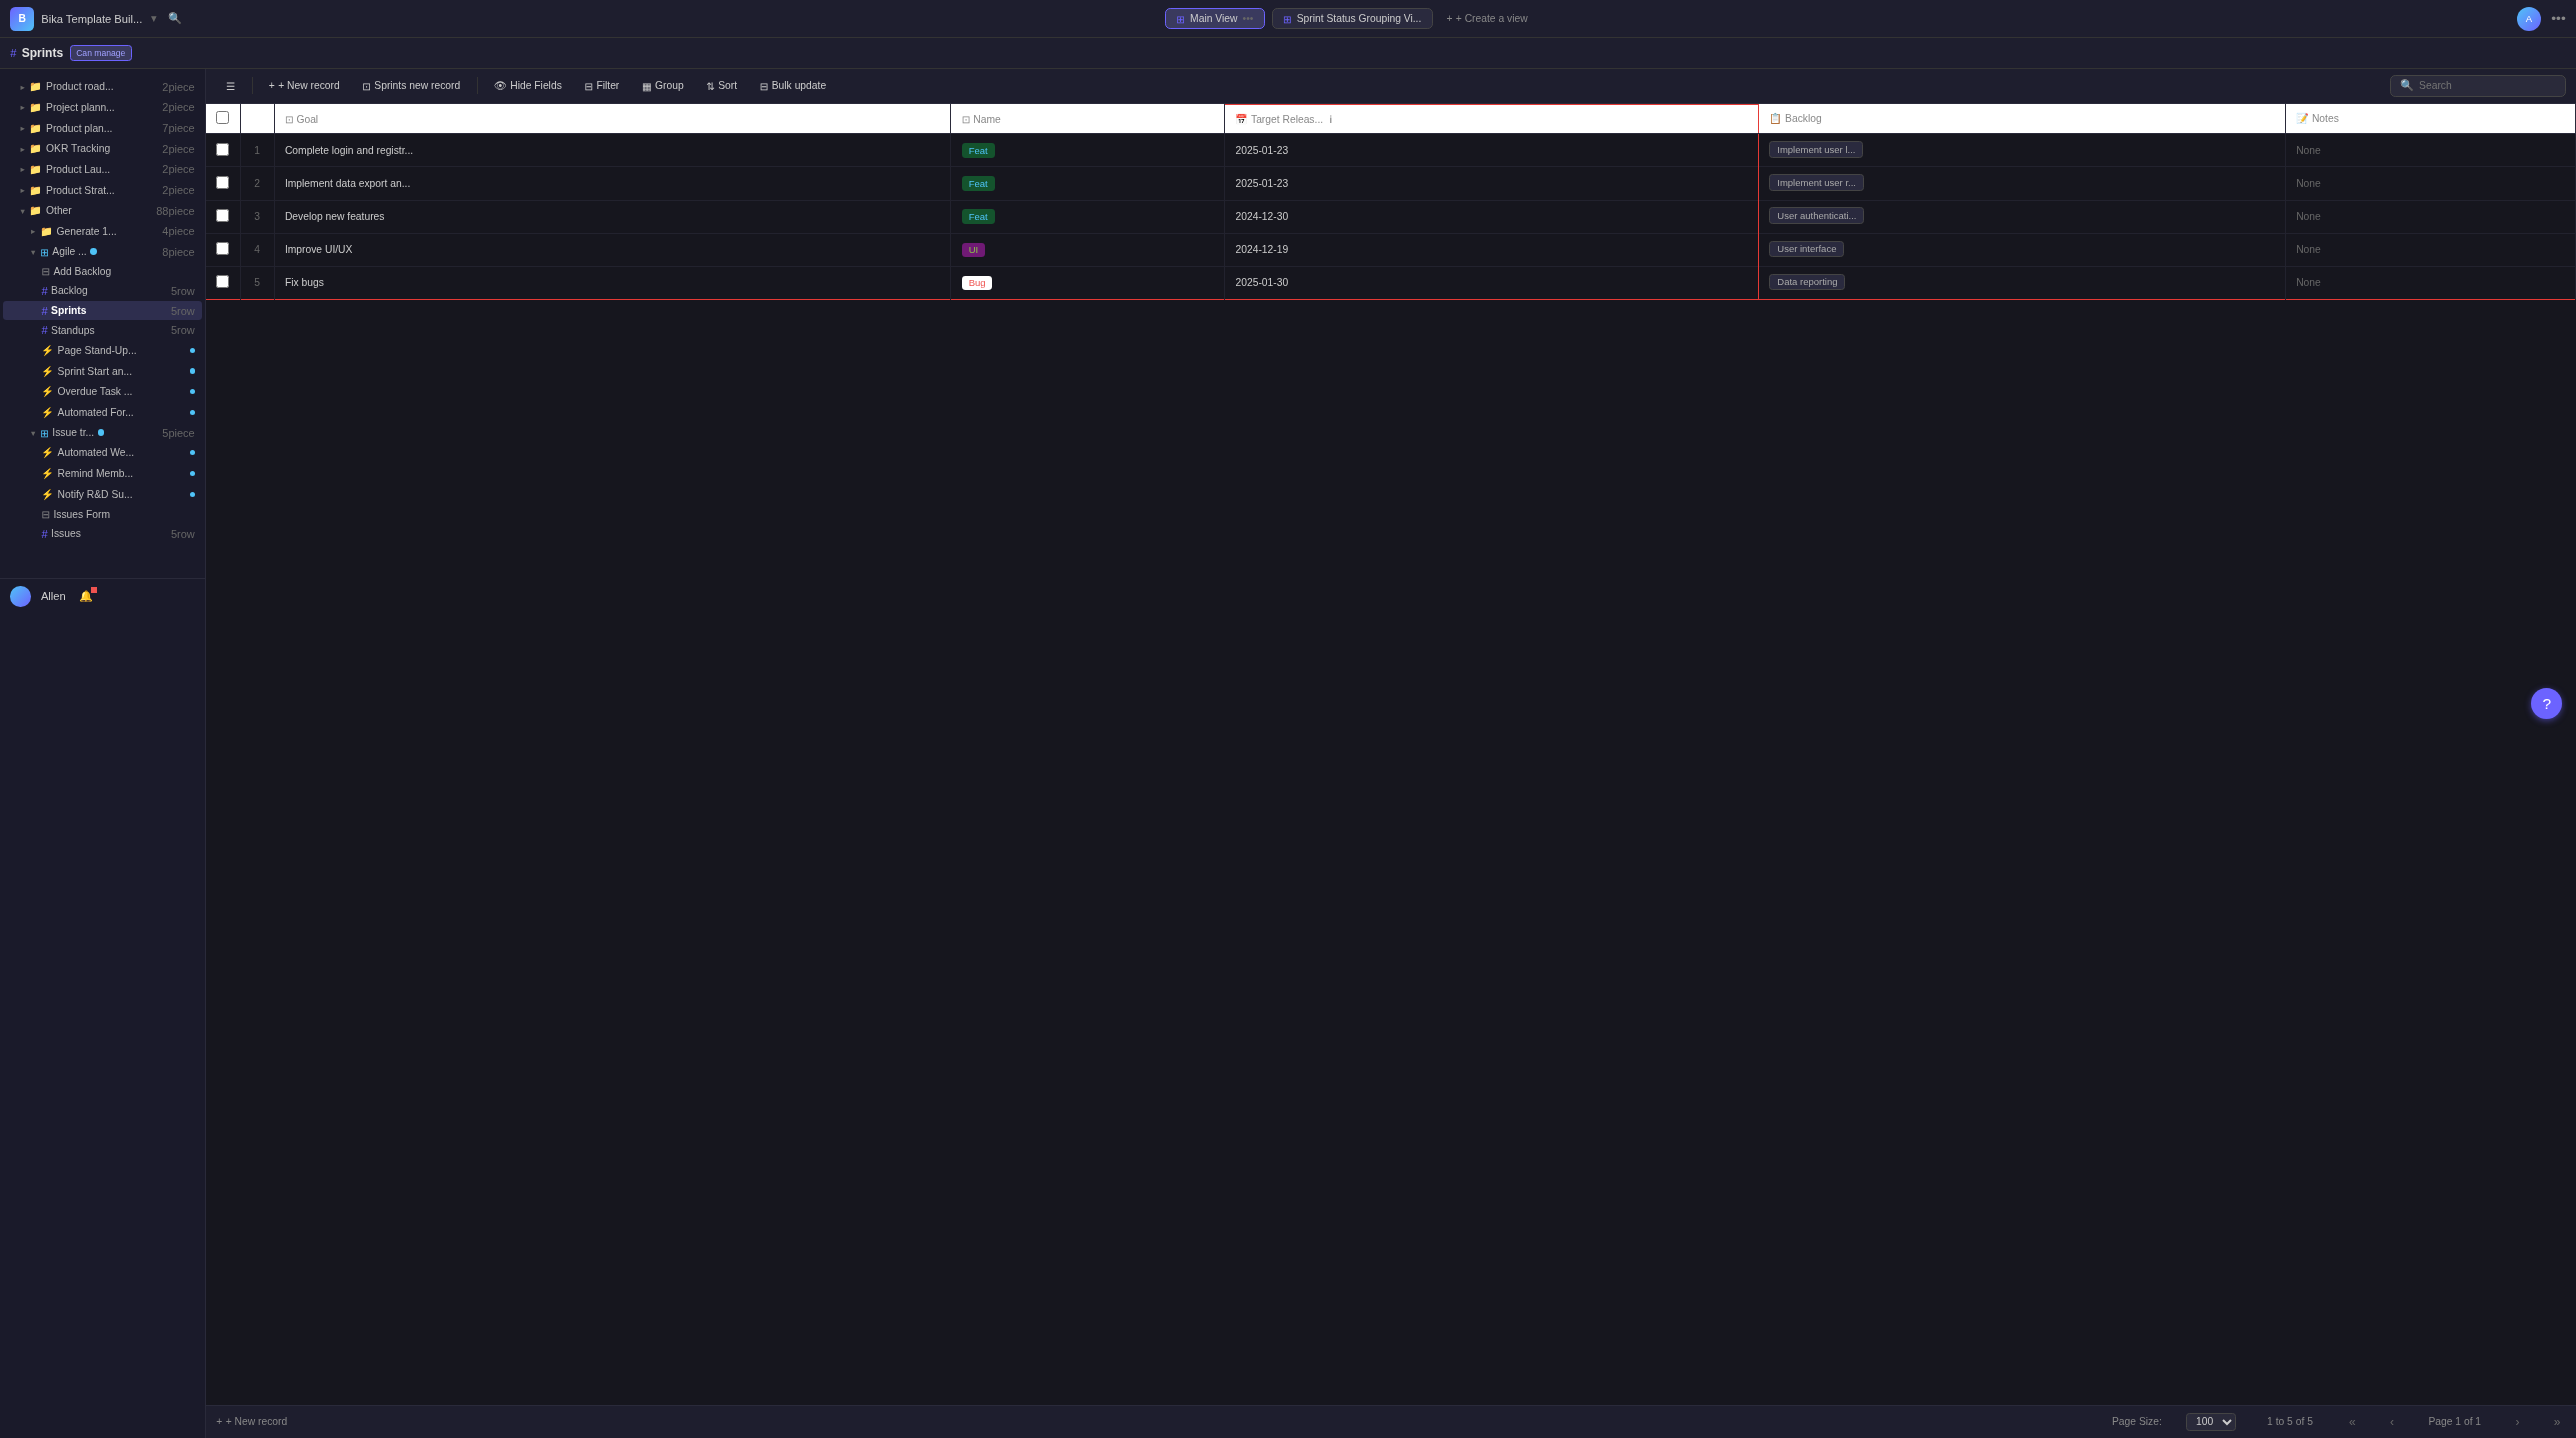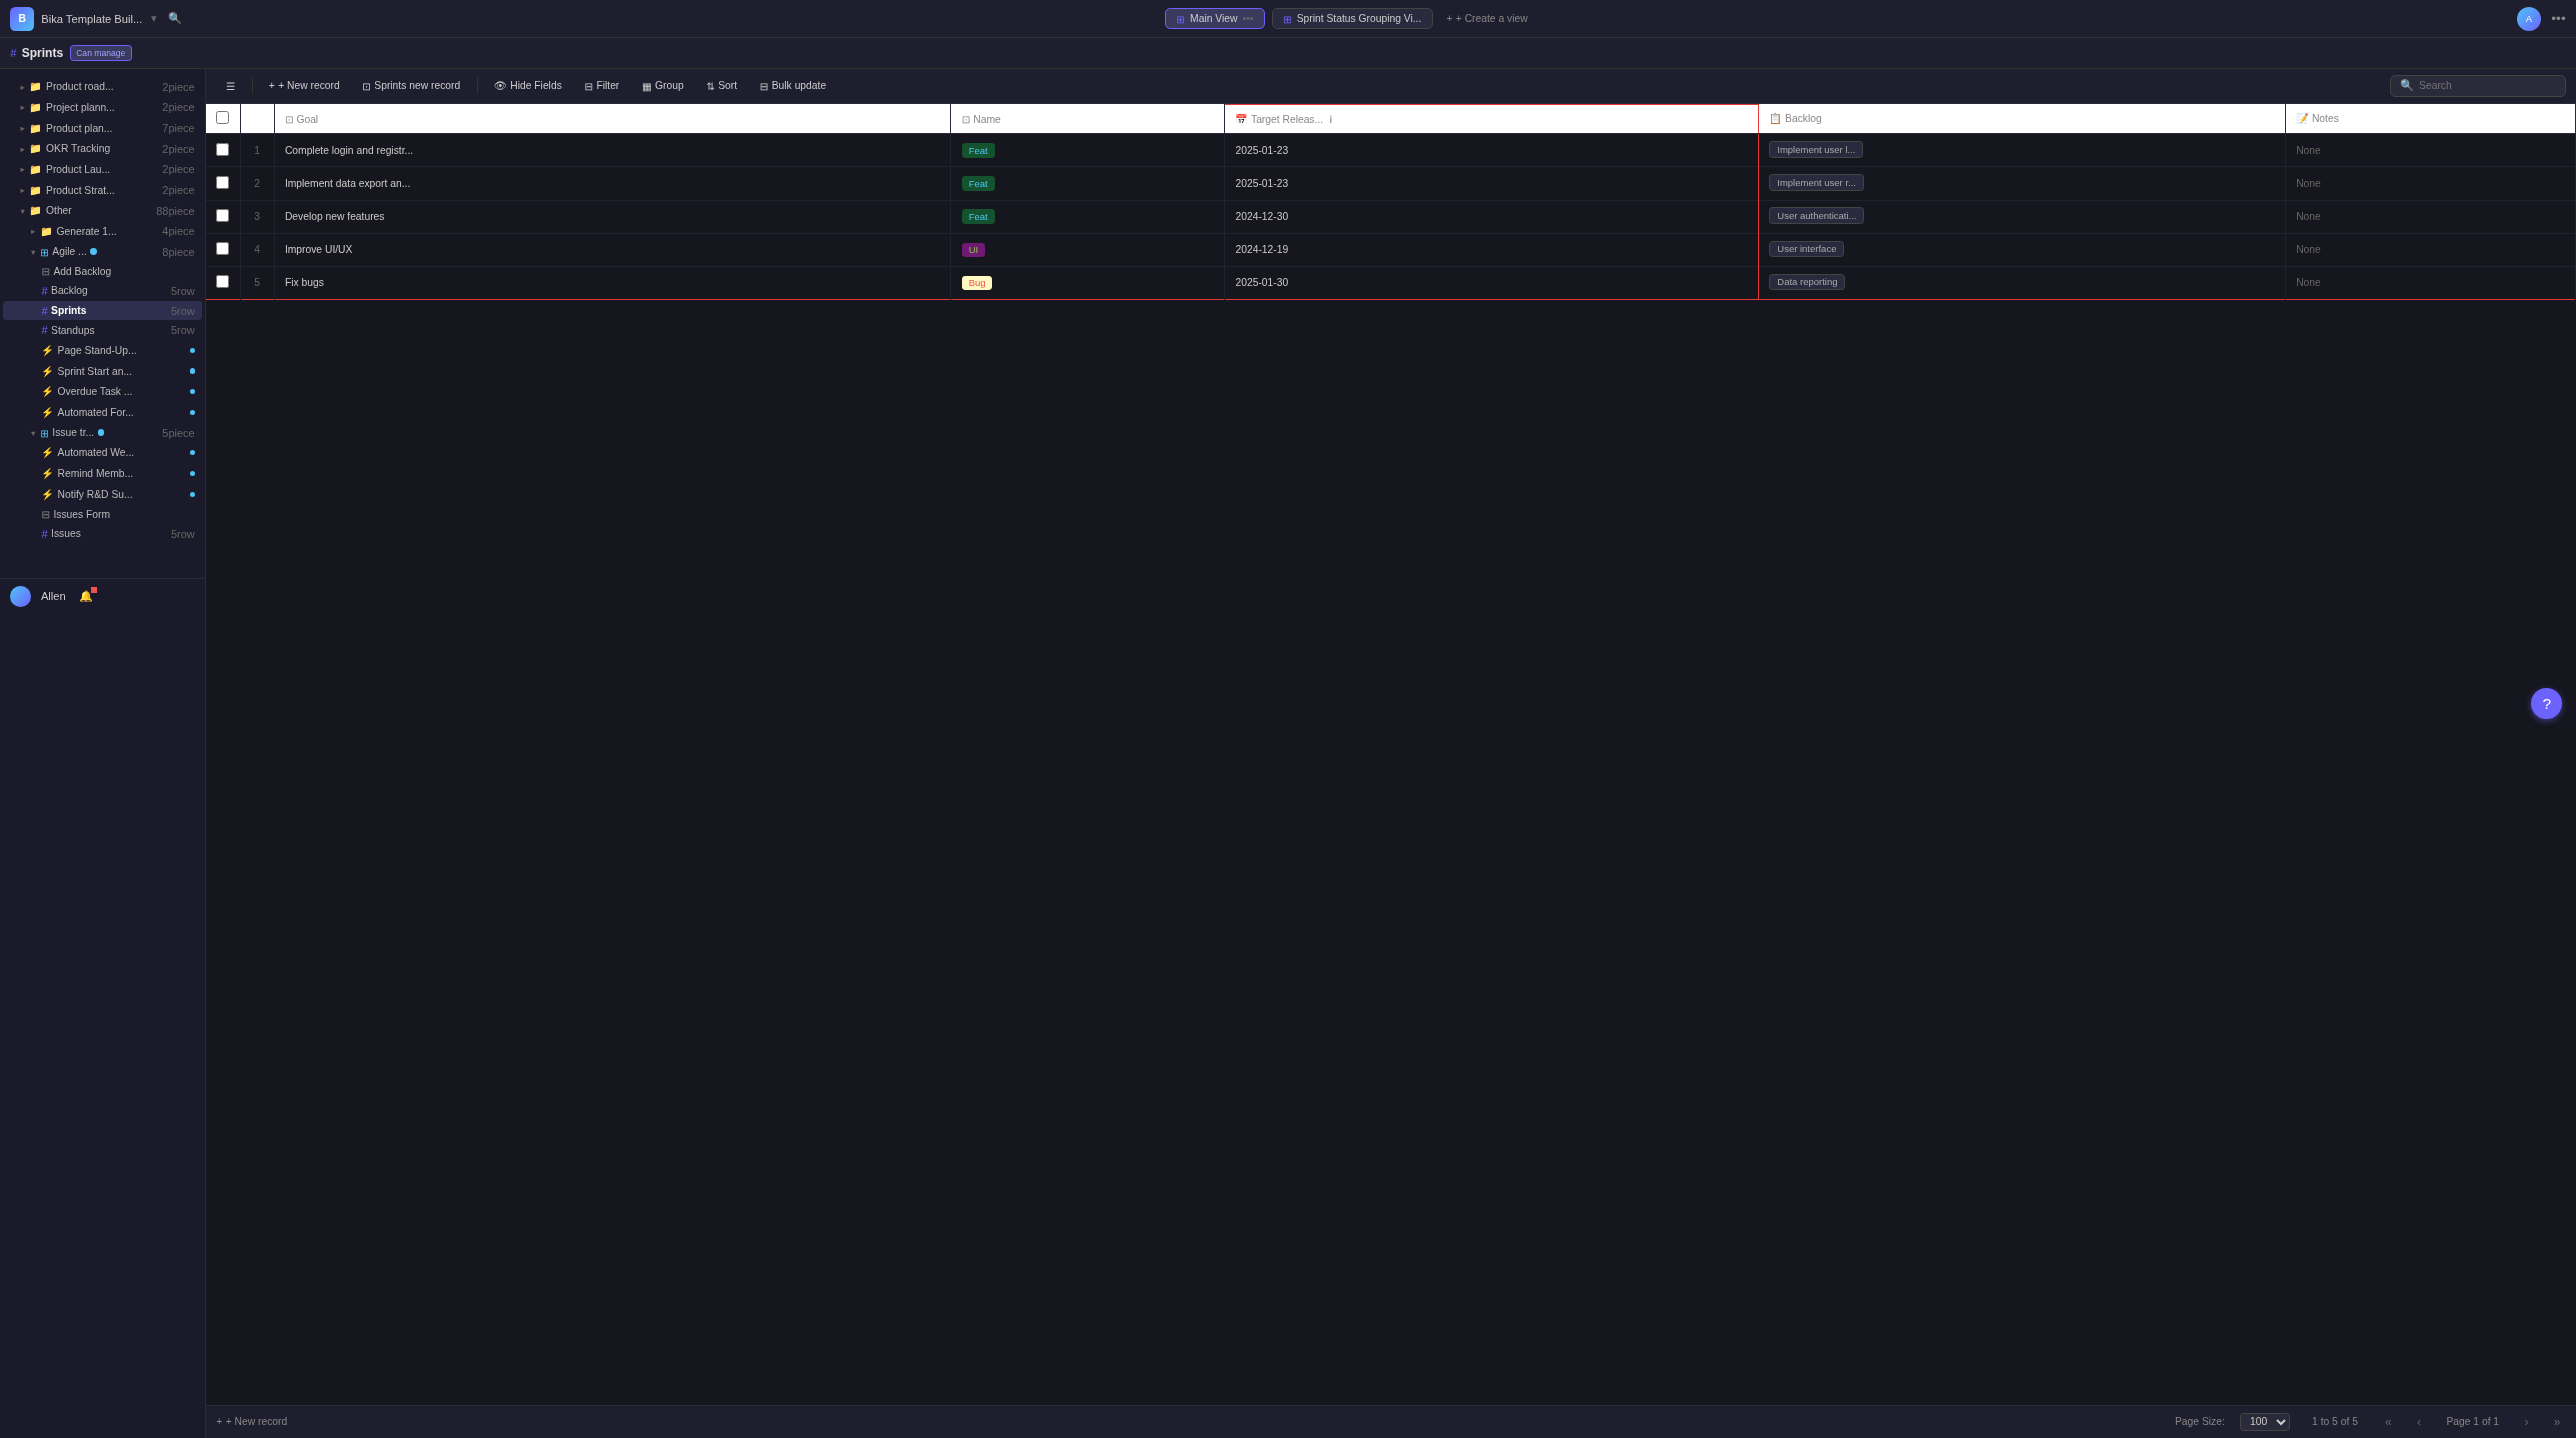--- a/index.html
+++ b/index.html
@@ -180,21 +180,21 @@
       accent-color: #6c63ff; cursor: pointer;
     }
 
     
     .tag-badge {
       display: inline-block; padding: 1.7px 6.9px;
       border-radius: 3.4px; font-size: 9.5px; font-weight: 500;
     }
     .tag-feat { background: #14532d; color: #4fc3f7; }
     .tag-ui { background: #701a75; color: #8bc34a; }
-    .tag-bug { background: #fef9c3; color: #ef5350; }
+    .tag-bug { background: #ffffff; color: #ef5350; }
 
     .backlog-badge {
       display: inline-block; padding: 1.7px 6.9px;
       border-radius: 3.4px; font-size: 9.5px;
       background: #2a2a3e; color: #aaa; border: 0.9px solid #444;
       white-space: nowrap; overflow: hidden; text-overflow: ellipsis; max-width: 137px;
     }
 
     
     .table-footer {
@@ -202,21 +202,21 @@
       padding: 6.9px 10.3px; border-top: 0.9px solid #2a2a3a;
       background: #1e1e2e; flex-shrink: 0;
       font-size: 10.3px; color: #888;
     }
     .new-record-btn {
       display: flex; align-items: center; gap: 3.4px;
       background: none; border: none; color: #888; cursor: pointer;
       font-size: 10.3px;
     }
     .pagination {
-      margin-left: auto; display: flex; align-items: center; gap: 15px;
+      margin-left: auto; display: flex; align-items: center; gap: 24px;
     }
     .page-size-select {
       background: #2a2a3a; border: 0.9px solid #444; color: #ccc;
       padding: 1.7px 5.2px; border-radius: 3.4px; font-size: 10.3px;
     }
     .pagination-btn {
       background: none; border: none; color: #666; cursor: pointer; font-size: 12px;
       padding: 1.7px 5.2px; border-radius: 3.4px;
     }
 

